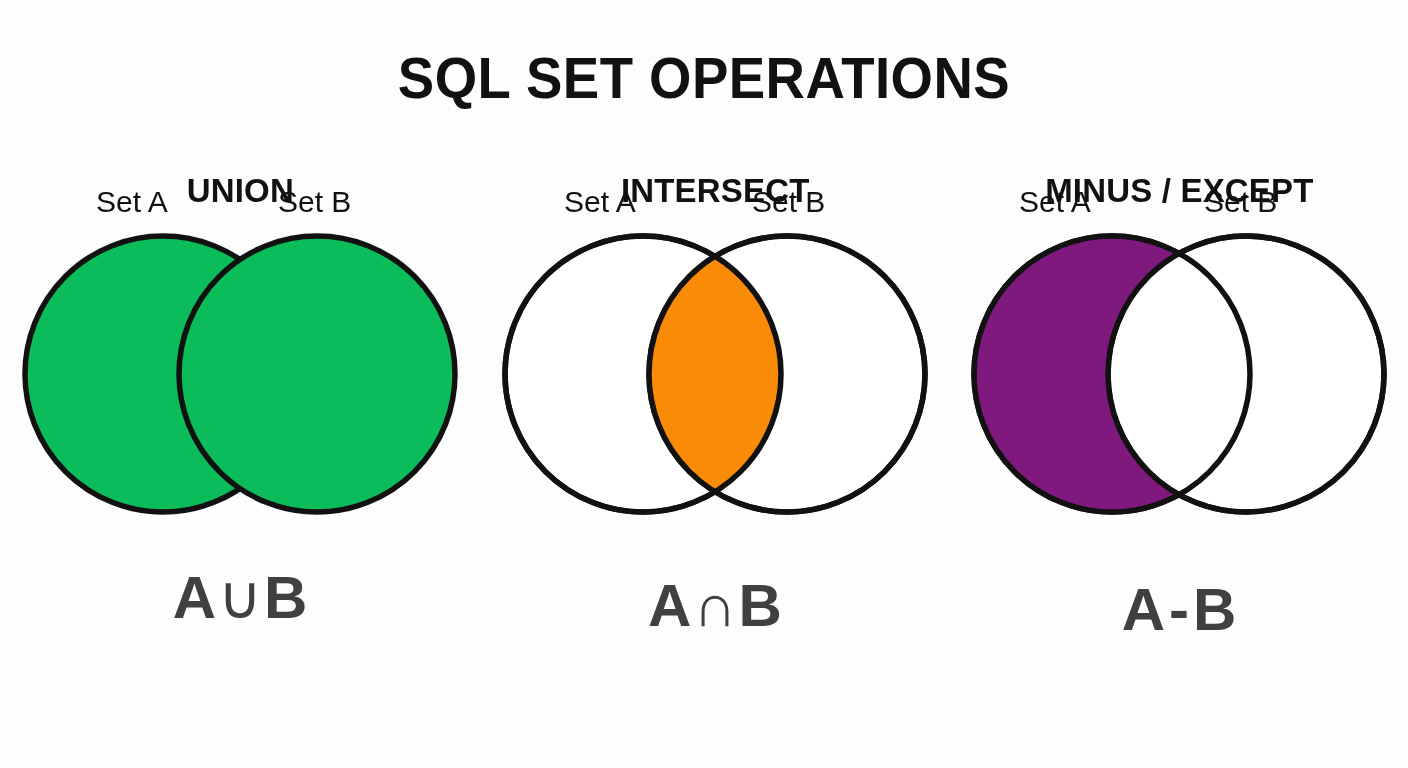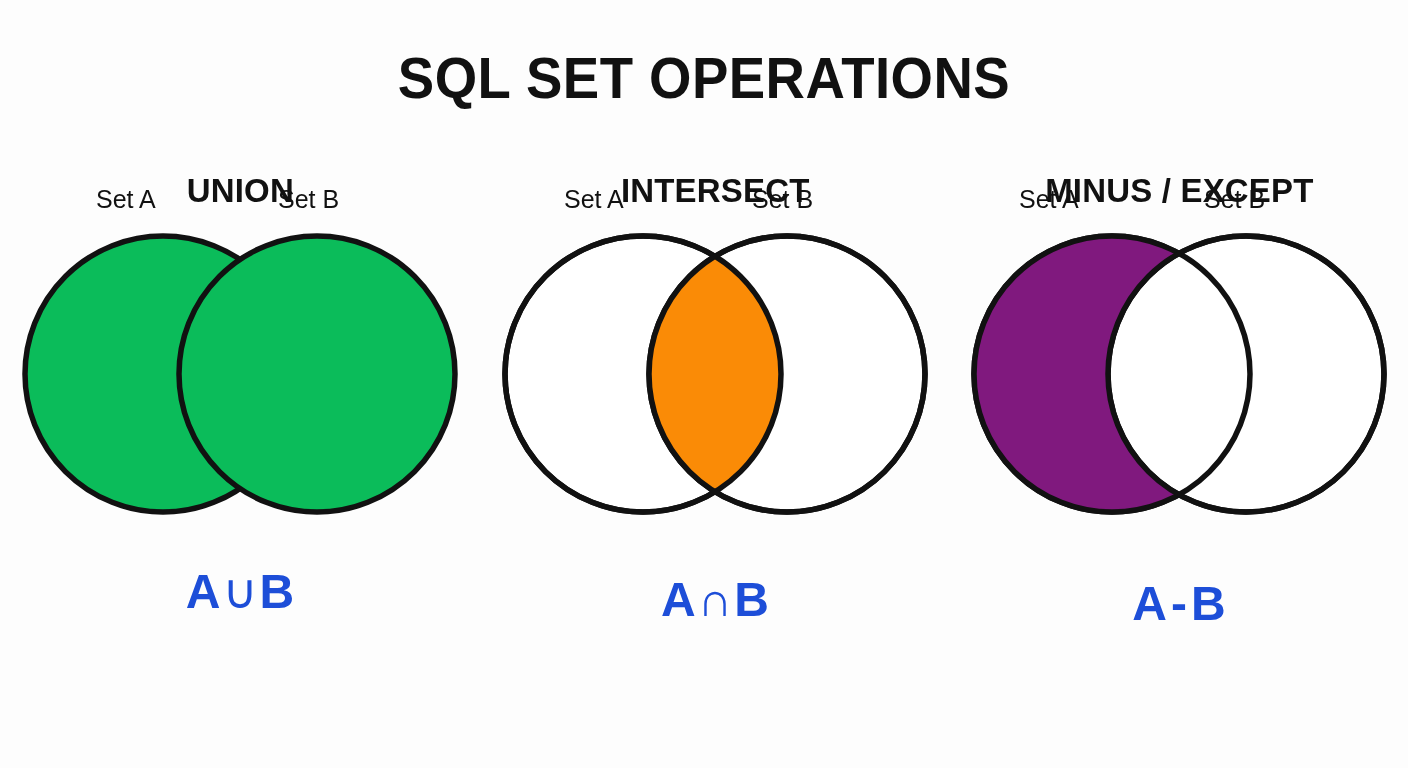--- a/index.html
+++ b/index.html
@@ -77,32 +77,32 @@
   
   .venn-wrap {
     position: relative;
     margin-top: 21px;
   }
 
   .venn-svg { display: block; }
 
   .set-label {
     position: absolute;
-    font-size: 25px;
+    font-size: 30px;
     font-weight: 400;
     color: #111111;
     line-height: 1;
     white-space: nowrap;
   }
 
   
   .formula {
-    font-size: 48px;
-    font-weight: 700;
-    color: #1d4ed8;
+    font-size: 60px;
+    font-weight: 700;
+    color: #404040;
     line-height: 1;
     white-space: nowrap;
     text-align: center;
   }
 
   .formula .op {
     font-weight: 400;
     padding: 0 2px;
   }
   .formula .op-dash {

